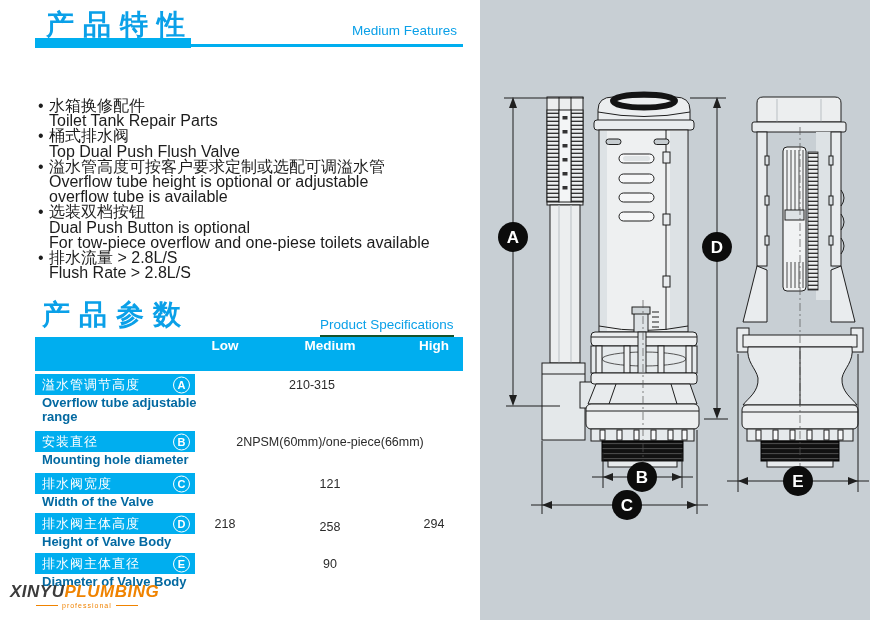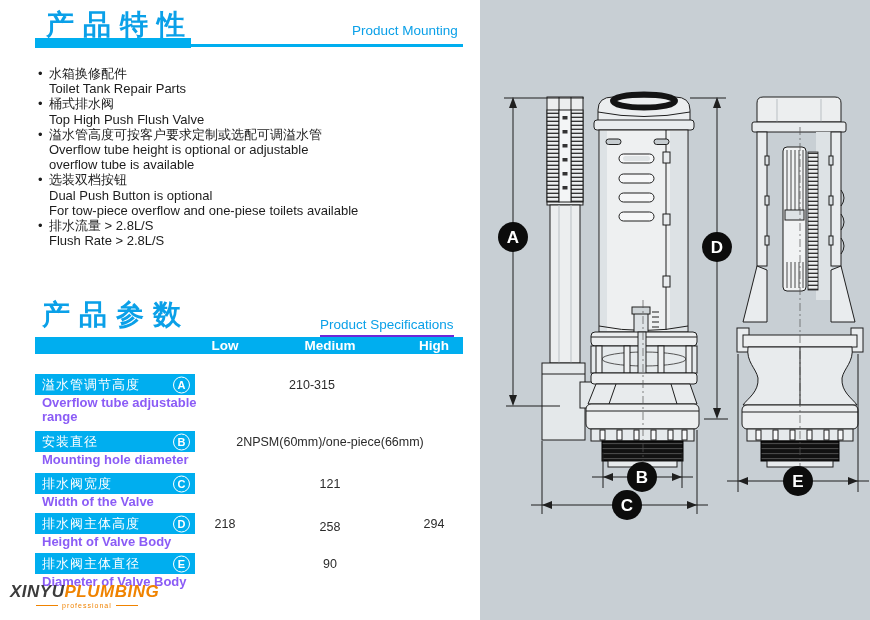--- a/index.html
+++ b/index.html
@@ -15,50 +15,50 @@
   .cn-title{
     font-size:28px;font-weight:bold;color:#0aa0e8;letter-spacing:9px;white-space:nowrap;
   }
   .en-title{
     font-size:13.5px;color:#0aa0e8;white-space:nowrap;
   }
   .bar-thick{background:#00aeef;height:10px;}
   .bar-thin{background:#00aeef;height:3px;}
 
   
-  .features{font-size:13px;line-height:15.2px;color:#1c1c1c;}
+  .features{font-size:16px;line-height:15.2px;color:#1c1c1c;margin-top:32px;}
   .feat-cn{position:relative;padding-left:11px;}
   .feat-cn::before{content:"•";position:absolute;left:0;top:0;}
   .feat-en{padding-left:11px;}
 
   
-  .col-bar{background:#00aeef;height:17px;}
+  .col-bar{background:#00aeef;height:34px;}
   .col-head{
     position:absolute;top:1px;transform:translateX(-50%);
     color:#ffffff;font-size:13.5px;font-weight:600;white-space:nowrap;
   }
   .pill{
     position:absolute;left:35px;width:160px;height:21px;background:#00aeef;
     color:#ffffff;font-size:13px;line-height:21px;
   }
   .pill-cn{padding-left:7px;letter-spacing:1px;white-space:nowrap;}
   .pill-circle{
     position:absolute;right:5px;top:50%;transform:translateY(-50%);
     width:15px;height:15px;border:1.6px solid #ffffff;border-radius:50%;
     display:flex;align-items:center;justify-content:center;
     font-size:11px;font-weight:bold;line-height:1;
   }
   .sub-en{
-    position:absolute;left:42px;font-size:13px;font-weight:bold;color:#8b5cf6;white-space:nowrap;
+    position:absolute;left:42px;font-size:13px;font-weight:bold;color:#0369a1;white-space:nowrap;
   }
   .val{
     position:absolute;transform:translateX(-50%);
     font-size:12.5px;color:#2b2b2b;white-space:nowrap;
   }
-  .spec-underline{border-bottom:2px solid #6d28d9;padding-bottom:3px;}
+  .spec-underline{border-bottom:2px solid #14532d;padding-bottom:3px;}
 
   
   .logo{width:150px;}
   .logo-row{font-style:italic;font-weight:bold;font-size:17px;letter-spacing:.5px;white-space:nowrap;}
   .logo-xinyu{color:#3c3c3c;}
   .logo-plumbing{color:#f08300;}
   .logo-tag{
     margin-top:0px;margin-left:22px;color:#f08300;font-size:7px;letter-spacing:1px;
     display:flex;align-items:center;white-space:nowrap;
   }
@@ -68,32 +68,32 @@
   .panel{left:480px;top:0;width:390px;height:620px;background:#c8cfd4;}
   svg text.dimletter{
     font-family:"Liberation Sans","DejaVu Sans",sans-serif;
     font-size:17px;font-weight:bold;fill:#ffffff;text-anchor:middle;stroke:none;
   }
 </style>
 </head>
 <body>
 
 <div class="abs cn-title" style="left:46px;top:6px;">产品特性</div>
-<div class="abs en-title" style="left:352px;top:23px;">Product Mounting</div>
+<div class="abs en-title" style="left:352px;top:23px;">Medium Features</div>
 <div class="abs bar-thick" style="left:35px;top:38px;width:156px;"></div>
 <div class="abs bar-thin" style="left:191px;top:44px;width:272px;"></div>
 
 <div class="abs features" style="left:38px;top:66px;">
   <div>
     <div class="feat-cn">水箱换修配件</div>
     <div class="feat-en">Toilet Tank Repair Parts</div>
   </div>
   <div>
     <div class="feat-cn">桶式排水阀</div>
-    <div class="feat-en">Top High Push Flush Valve</div>
+    <div class="feat-en">Top Dual Push Flush Valve</div>
   </div>
   <div>
     <div class="feat-cn">溢水管高度可按客户要求定制或选配可调溢水管</div>
     <div class="feat-en">Overflow tube height is optional or adjustable</div>
     <div class="feat-en">overflow tube is available</div>
   </div>
   <div>
     <div class="feat-cn">选装双档按钮</div>
     <div class="feat-en">Dual Push Button is optional</div>
   </div>

